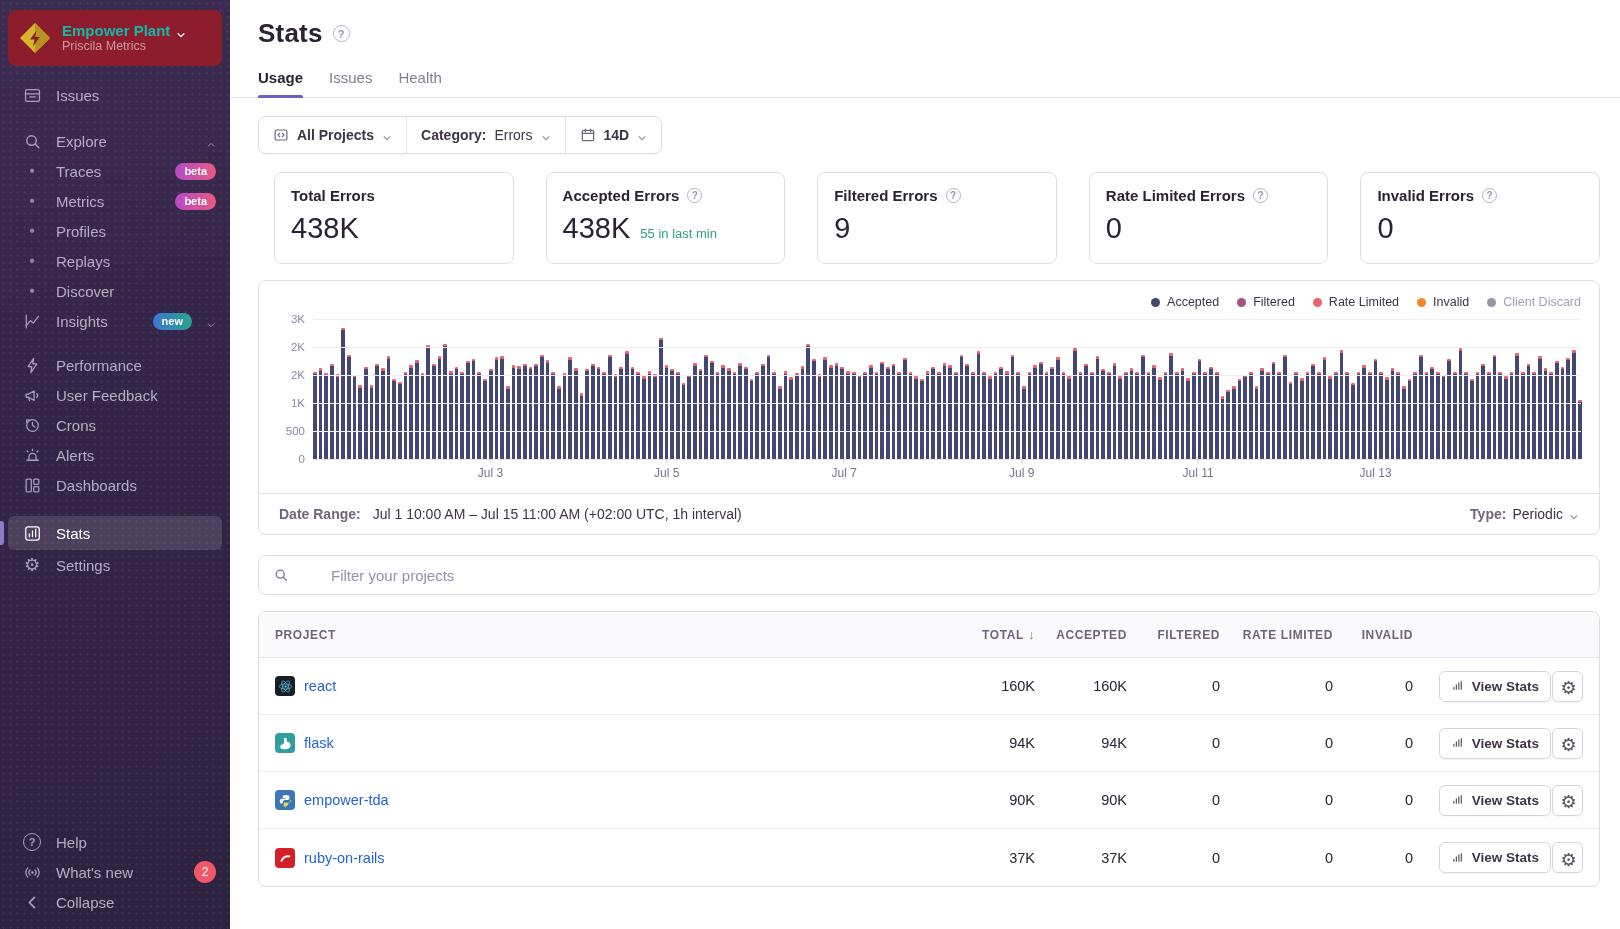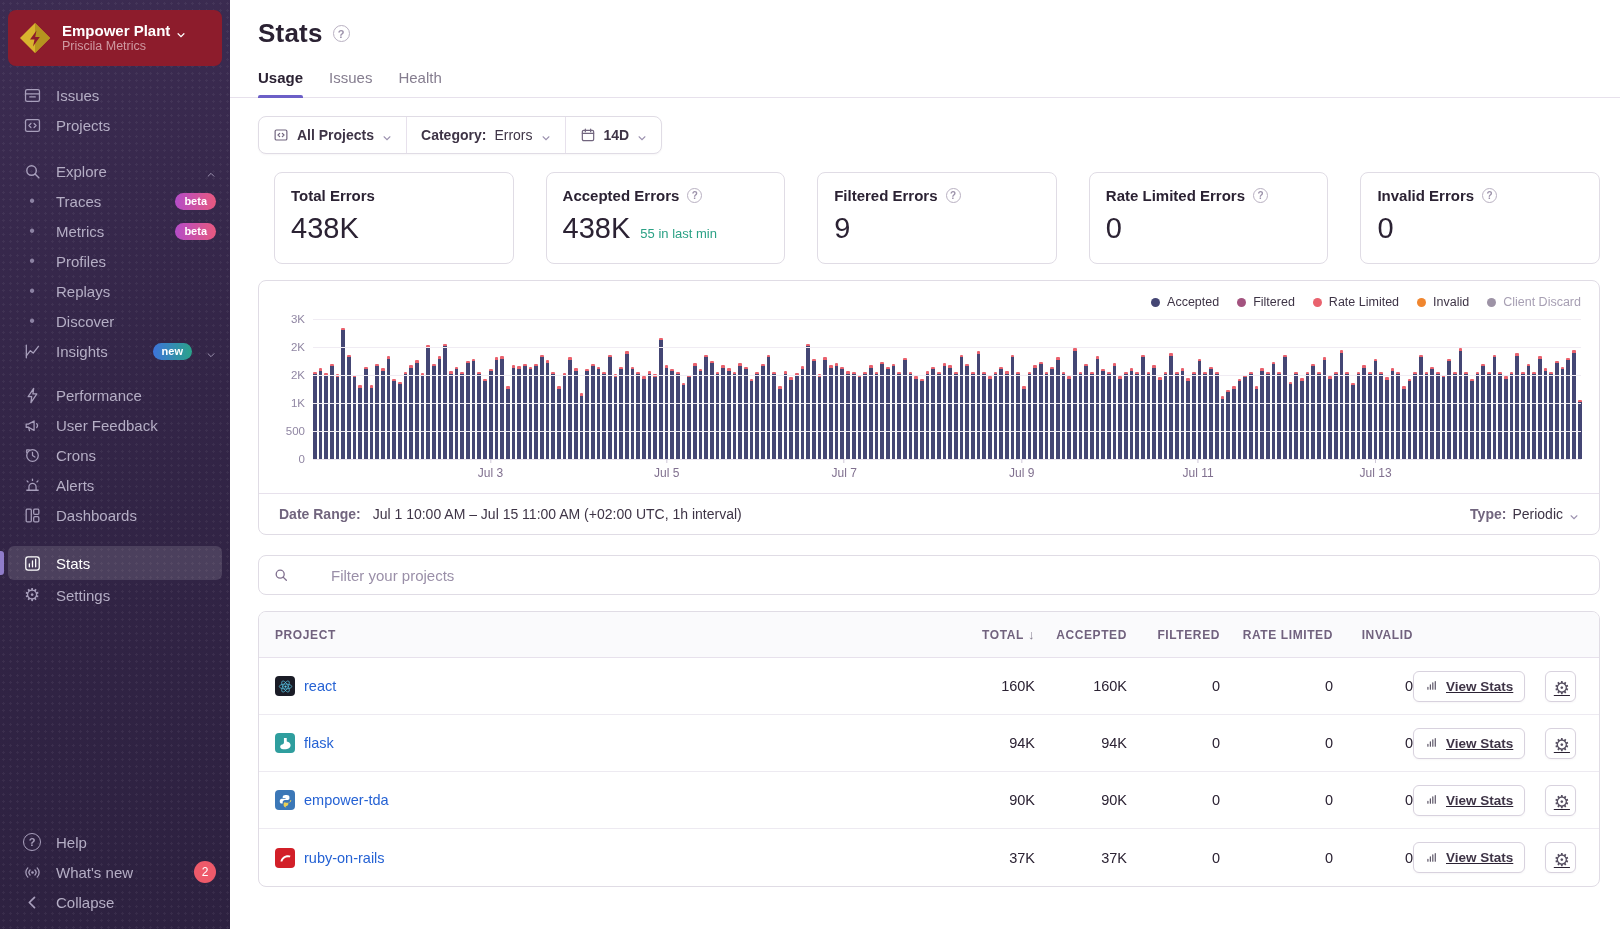--- a/index.html
+++ b/index.html
@@ -14,21 +14,21 @@
     background-color:#332547;
     color:#b5aec5; overflow:hidden;
   }
   .sidebar::before{ content:""; position:absolute; inset:0;
     background-image:radial-gradient(rgba(255,255,255,.05) 1px, transparent 1.2px);
     background-size:7px 7px; pointer-events:none;}
   .org-banner { position:relative; margin:10px 8px 14px 8px; height:56px; border-radius:8px;
     background:#8d1c2c; display:flex; align-items:center; padding:0 10px; gap:10px; cursor:pointer;}
   .org-logo { width:34px; height:34px; flex:none; }
   .org-text { line-height:1.15; min-width:0;}
-  .org-name { color:#ffffff; font-weight:bold; font-size:15px; white-space:nowrap; display:flex; align-items:center; gap:6px;}
+  .org-name { color:#14b8a6; font-weight:bold; font-size:15px; white-space:nowrap; display:flex; align-items:center; gap:6px;}
   .org-user { color:#cf9aa2; font-size:12.5px; }
   .nav { position:relative; }
   .nav-item { display:flex; align-items:center; height:30px; padding:0 14px 0 22px; gap:14px;
     font-size:15px; cursor:pointer; position:relative; }
   .nav-item .ic { width:20px; height:20px; flex:none; display:grid; place-items:center; color:#a89fbc;}
   .nav-item .ic svg { width:19px; height:19px; }
   .nav-item .lbl { flex:1; white-space:nowrap; }
   .nav-item.sub .ic { font-size:16px; color:#8c82a3; }
   .nav-item.active { background:rgba(255,255,255,.13); margin:0 8px; padding:0 6px 0 14px; border-radius:6px;
     height:34px; color:#fff; }
@@ -114,21 +114,21 @@
     display:flex; justify-content:flex-end; align-items:center; gap:4px;}
   .th.first { text-align:left; justify-content:flex-start; cursor:default;}
   .sort-arrow { color:#857d8f; font-size:13px; }
   .tbody-row { height:57px; border-bottom:1px solid #edeaf1; }
   .tbody-row:last-child { border-bottom:none; }
   .proj-cell { display:flex; align-items:center; gap:9px; }
   .proj-icon { width:20px; height:20px; border-radius:4px; display:grid; place-items:center; flex:none;}
   .proj-icon svg { width:15px; height:15px; }
   .proj-link { color:#2562d4; font-size:14.5px; cursor:pointer; }
   .num { text-align:right; font-size:14.5px; color:#2b2233; }
-  .actions { display:flex; justify-content:flex-start; gap:20px;text-decoration:underline; }
+  .actions { display:flex; justify-content:flex-end; gap:1px; }
   .btn { display:inline-flex; align-items:center; gap:7px; border:1px solid #d8d2de; border-radius:6px;
     background:#fff; height:31px; padding:0 11px; font-size:13.5px; font-weight:bold; color:#3e3446;
     cursor:pointer; box-shadow:0 1px 2px rgba(43,34,51,.04);}
   .btn .ic { width:14px; height:14px; display:grid; place-items:center; color:#575062;}
   .btn .ic svg { width:14px; height:14px; }
   .btn.icon-only { width:31px; padding:0; justify-content:center; color:#71657e; font-weight:normal;}
 </style>
 </head>
 <body>
 
@@ -154,29 +154,20 @@
     <nav class="nav">
       <div id="nav-top">
           <div class="nav-item">
             <span class="ic">
               <svg viewBox="0 0 24 24" fill="none" stroke="currentColor" stroke-width="1.6" stroke-linecap="round" stroke-linejoin="round">
                 <rect x="3.2" y="4.5" width="17.6" height="15" rx="2"></rect>
                 <path d="M3.2 9.8h17.6M8.5 13.8h7"></path>
               </svg>
             </span>
             <span class="lbl">Issues</span>
-          </div>
-          <div class="nav-item">
-            <span class="ic">
-              <svg viewBox="0 0 24 24" fill="none" stroke="currentColor" stroke-width="1.6" stroke-linecap="round" stroke-linejoin="round">
-                <rect x="3.2" y="4.5" width="17.6" height="15" rx="2"></rect>
-                <path d="M10 9.5 7.5 12l2.5 2.5M14 9.5 16.5 12 14 14.5"></path>
-              </svg>
-            </span>
-            <span class="lbl">Projects</span>
           </div>
         </div>
       <div class="gap-lg"></div>
       <div id="nav-explore">
           <div class="nav-item">
             <span class="ic">
               <svg viewBox="0 0 24 24" fill="none" stroke="currentColor" stroke-width="1.8" stroke-linecap="round" stroke-linejoin="round">
                 <circle cx="10.8" cy="10.8" r="6"></circle>
                 <path d="M15.2 15.2 20 20"></path>
               </svg>

